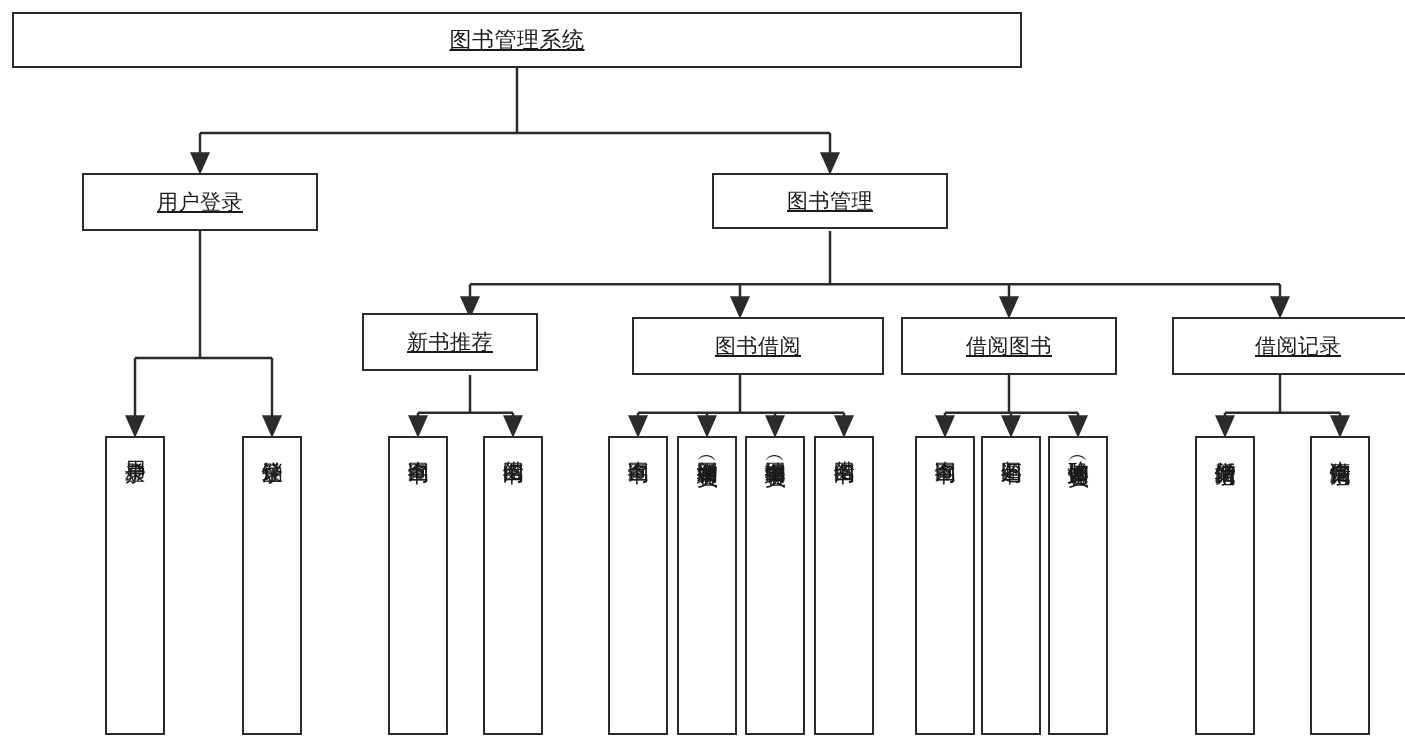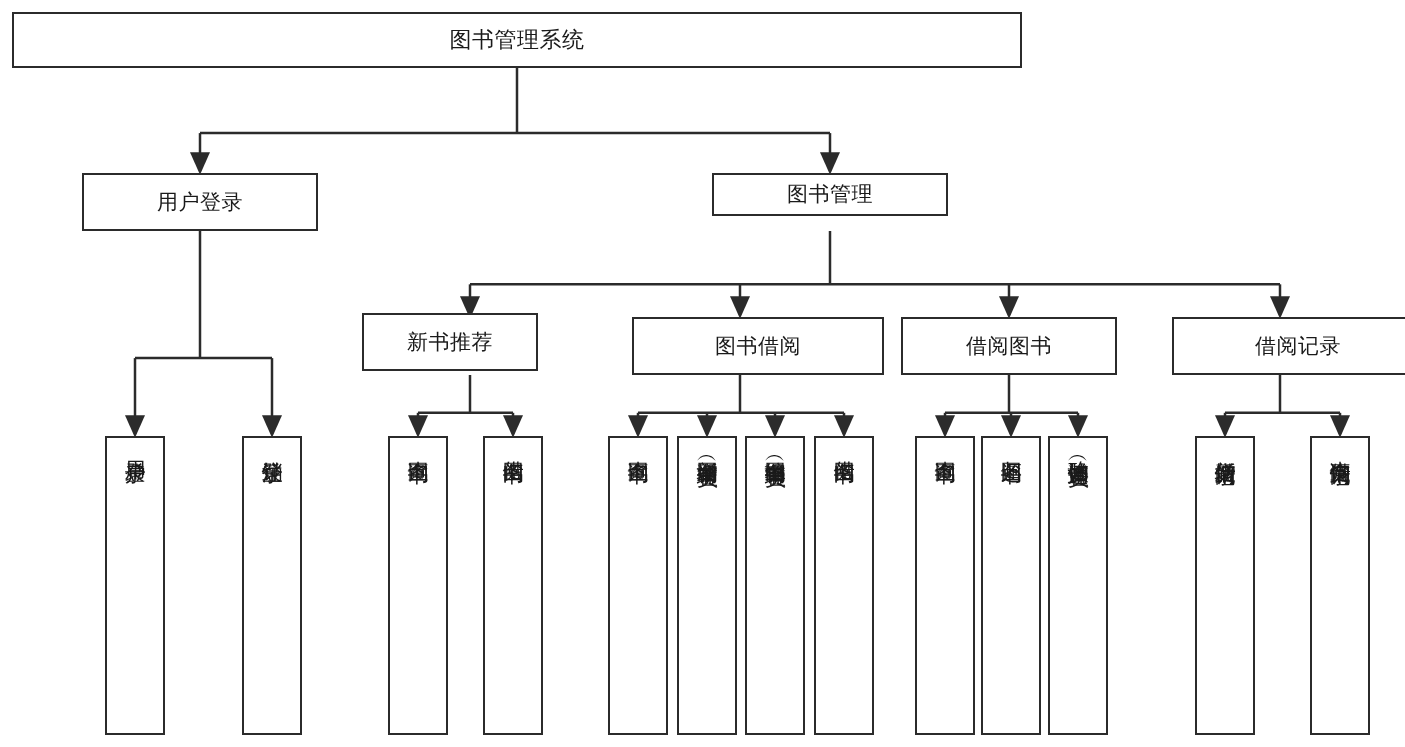--- a/index.html
+++ b/index.html
@@ -37,20 +37,21 @@
   }
   .node .lbl {
     display: block;
     text-align: center;
     line-height: 1.18;
     letter-spacing: 0.5px;
   }
   .node.horizontal .lbl {
     font-size: 21px;
     white-space: nowrap;
+    text-decoration: underline;
   }
   .node.vertical {
     align-items: flex-start;
     justify-content: center;
     padding-top: 6px;
   }
   .node.vertical .lbl {
     writing-mode: vertical-rl;
     text-orientation: upright;
     font-size: 21px;
@@ -116,21 +117,21 @@
         <path d="M1340,412.82 L1340,434" marker-end="url(#arrowhead)"></path>
       </g>
   </svg>
   <div id="nodes-layer">
       <div class="node horizontal root" style="left: 12px; top: 12px; width: 1010px; height: 56px;">
         <span class="lbl">图书管理系统</span>
       </div>
       <div class="node horizontal" style="left: 82px; top: 173px; width: 236px; height: 58px;">
         <span class="lbl">用户登录</span>
       </div>
-      <div class="node horizontal" style="left: 712px; top: 173px; width: 236px; height: 43px;">
+      <div class="node horizontal" style="left: 712px; top: 173px; width: 236px; height: 56px;">
         <span class="lbl">图书管理</span>
       </div>
       <div class="node horizontal" style="left: 362px; top: 313px; width: 176px; height: 58px;">
         <span class="lbl">新书推荐</span>
       </div>
       <div class="node horizontal" style="left: 632px; top: 317px; width: 252px; height: 58px;">
         <span class="lbl">图书借阅</span>
       </div>
       <div class="node horizontal" style="left: 901px; top: 317px; width: 216px; height: 58px;">
         <span class="lbl">借阅图书</span>

